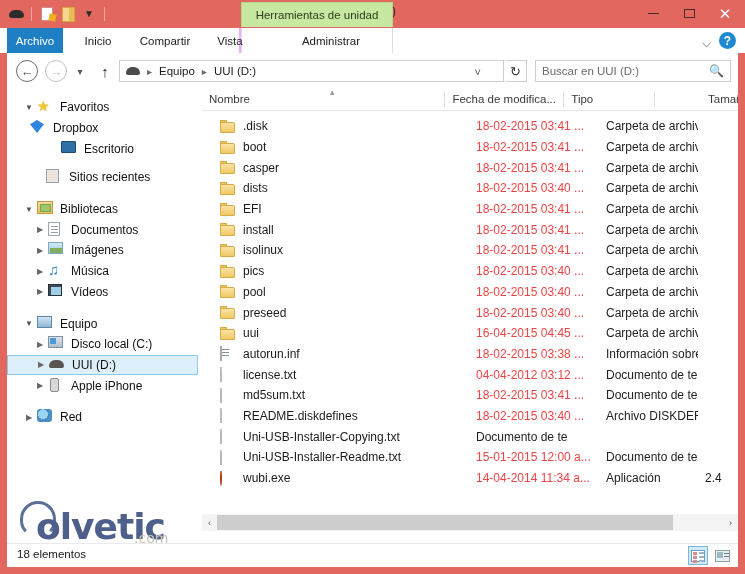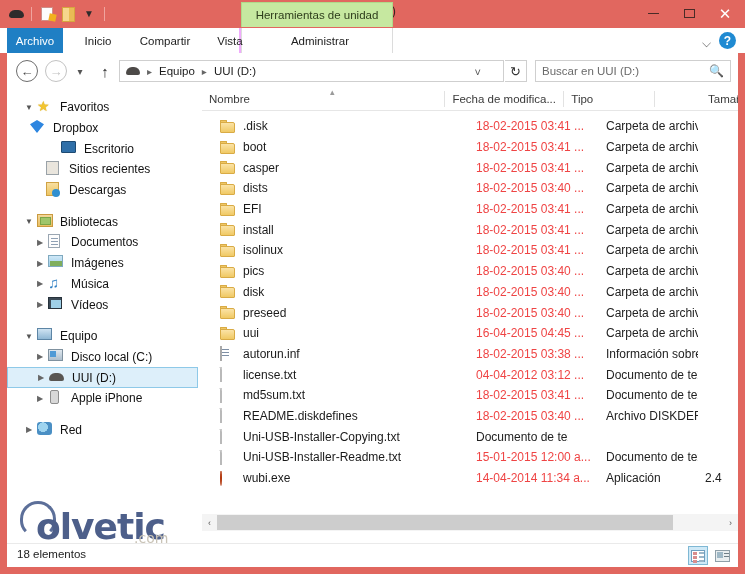--- a/index.html
+++ b/index.html
@@ -581,21 +581,21 @@
     </div>
     <div class="tab" style="left:70px;width:56px;">
       <span>Inicio</span>
     </div>
     <div class="tab" style="left:126px;width:78px;">
       <span>Compartir</span>
     </div>
     <div class="tab" style="left:204px;width:52px;">
       <span>Vista</span>
     </div>
-    <div class="tab" style="left:268px;width:104px;text-align:right;">
+    <div class="tab" style="left:279px;width:104px;text-align:right;">
       <span>Administrar</span>
     </div>
   </div>
   <div class="ribbon-right"></div>
   <div class="chev-down">⌵</div>
   <div class="help-icon">
     <span>?</span>
   </div>
 
   <div class="navbar">
@@ -649,33 +649,25 @@
           <span class="sq" style="width:14px;height:13px;background:#2e86e0;clip-path:polygon(50% 0,100% 32%,50% 64%,0 32%,0 32%,50% 64%,100% 32%,50% 100%,0 32%);"></span>
         </span>
         <span class="tlabel">Dropbox</span>
       </div>
       <div class="treeitem" style="padding-left:54px;">
         <span class="tico">
           <span class="sq" style="width:15px;height:12px;background:#2f6fa8;border:1px solid #1d4a72;border-radius:1px;"></span>
         </span>
         <span class="tlabel">Escritorio</span>
       </div>
-      <div class="treeitem" style="padding-left:39px;">
+      <div class="treeitem" style="padding-left:39px;margin-top:8px;">
         <span class="tico">
           <span class="sq" style="width:13px;height:14px;background:#e9e5dd;border:1px solid #9aa2a8;"></span>
         </span>
         <span class="tlabel">Sitios recientes</span>
-      </div>
-      <div class="treeitem" style="padding-left:39px;">
-        <span class="tico">
-          <span class="sq" style="width:13px;height:14px;background:linear-gradient(#f8dfa0,#edc563);border:1px solid #cfa244;position:relative;">
-            <span class="sq" style="position:absolute;right:-2px;bottom:-2px;width:8px;height:8px;background:#2f8fd0;border-radius:50%;"></span>
-          </span>
-        </span>
-        <span class="tlabel">Descargas</span>
       </div>
 
       <div class="tree-gap"></div>
 
       <div class="treeitem" style="padding-left:14px;">
         <span class="twisty open">▼</span>
         <span class="tico">
           <span class="sq" style="width:16px;height:13px;background:linear-gradient(#f3d79b,#e9bf62);border:1px solid #c99a3f;position:relative;">
             <span class="sq" style="position:absolute;left:2px;top:2px;width:11px;height:8px;background:#9fc66a;border:1px solid #7ba648;"></span>
           </span>
@@ -857,21 +849,21 @@
           <span>pics</span>
         </div>
         <div class="cell date">18-02-2015 03:40 ...</div>
         <div class="cell type">Carpeta de archivos</div>
         <div class="cell size"></div>
       </div>
 
       <div class="row">
         <div class="cell name">
           <span class="fico"><span class="folder"><b></b><i></i></span></span>
-          <span>disk</span>
+          <span>pool</span>
         </div>
         <div class="cell date">18-02-2015 03:40 ...</div>
         <div class="cell type">Carpeta de archivos</div>
         <div class="cell size"></div>
       </div>
 
       <div class="row">
         <div class="cell name">
           <span class="fico"><span class="folder"><b></b><i></i></span></span>
           <span>preseed</span>

